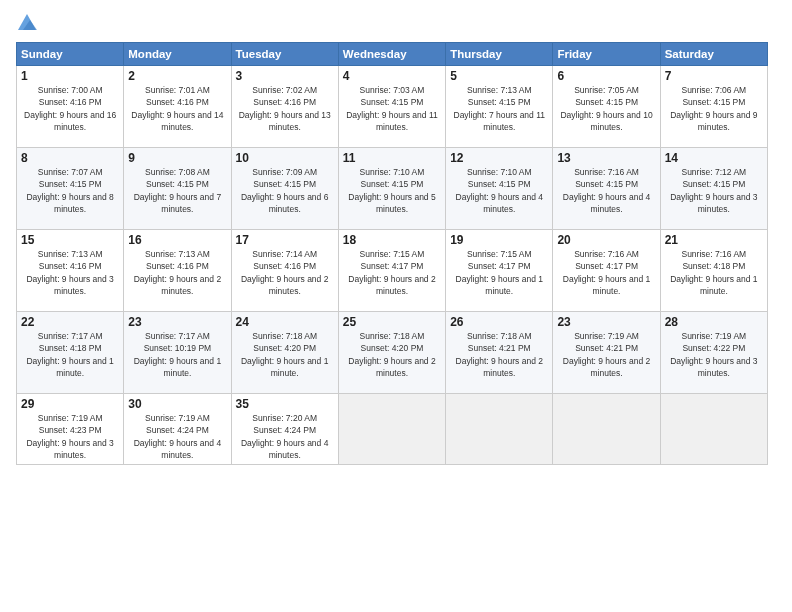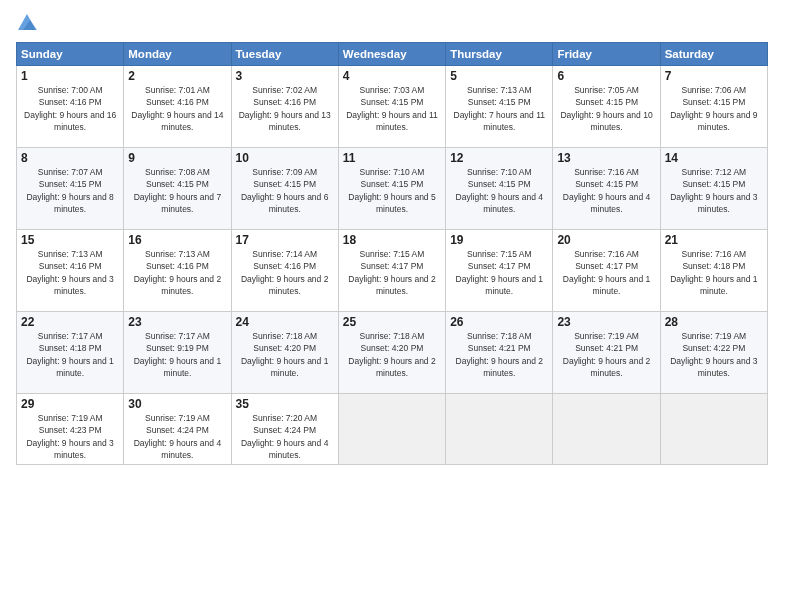--- a/index.html
+++ b/index.html
@@ -311,21 +311,21 @@
         <div class="day-content">
           <span>Sunrise: 7:17 AM</span><br>
           <span>Sunset: 4:18 PM</span><br>
           <span>Daylight: 9 hours and 1 minute.</span>
         </div>
       </td>
           <td>
         <span class="day-num">23</span>
         <div class="day-content">
           <span>Sunrise: 7:17 AM</span><br>
-          <span>Sunset: 9:19 PM</span><br>
+          <span>Sunset: 10:19 PM</span><br>
           <span>Daylight: 9 hours and 1 minute.</span>
         </div>
       </td>
           <td>
         <span class="day-num">24</span>
         <div class="day-content">
           <span>Sunrise: 7:18 AM</span><br>
           <span>Sunset: 4:20 PM</span><br>
           <span>Daylight: 9 hours and 1 minute.</span>
         </div>

